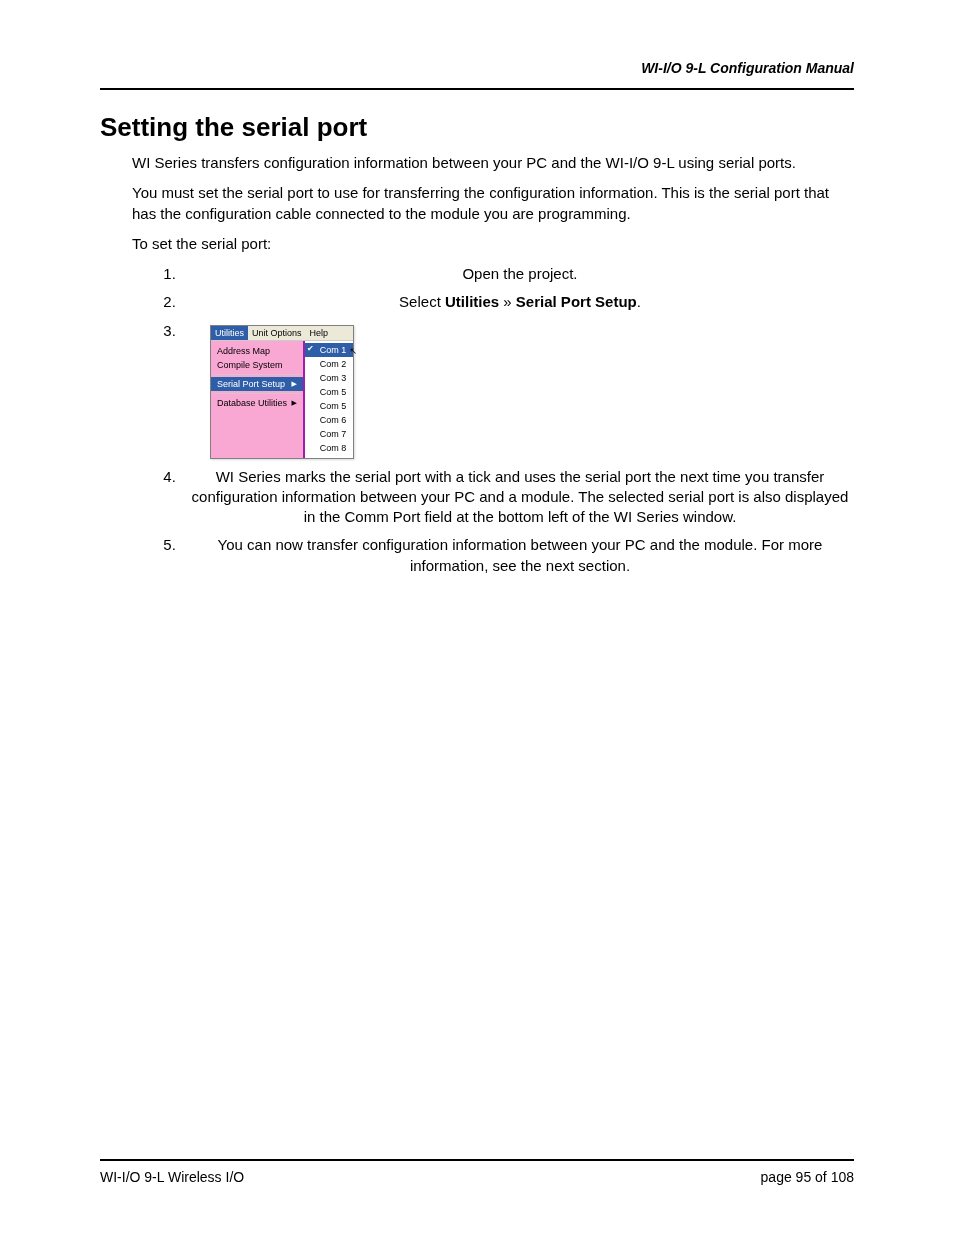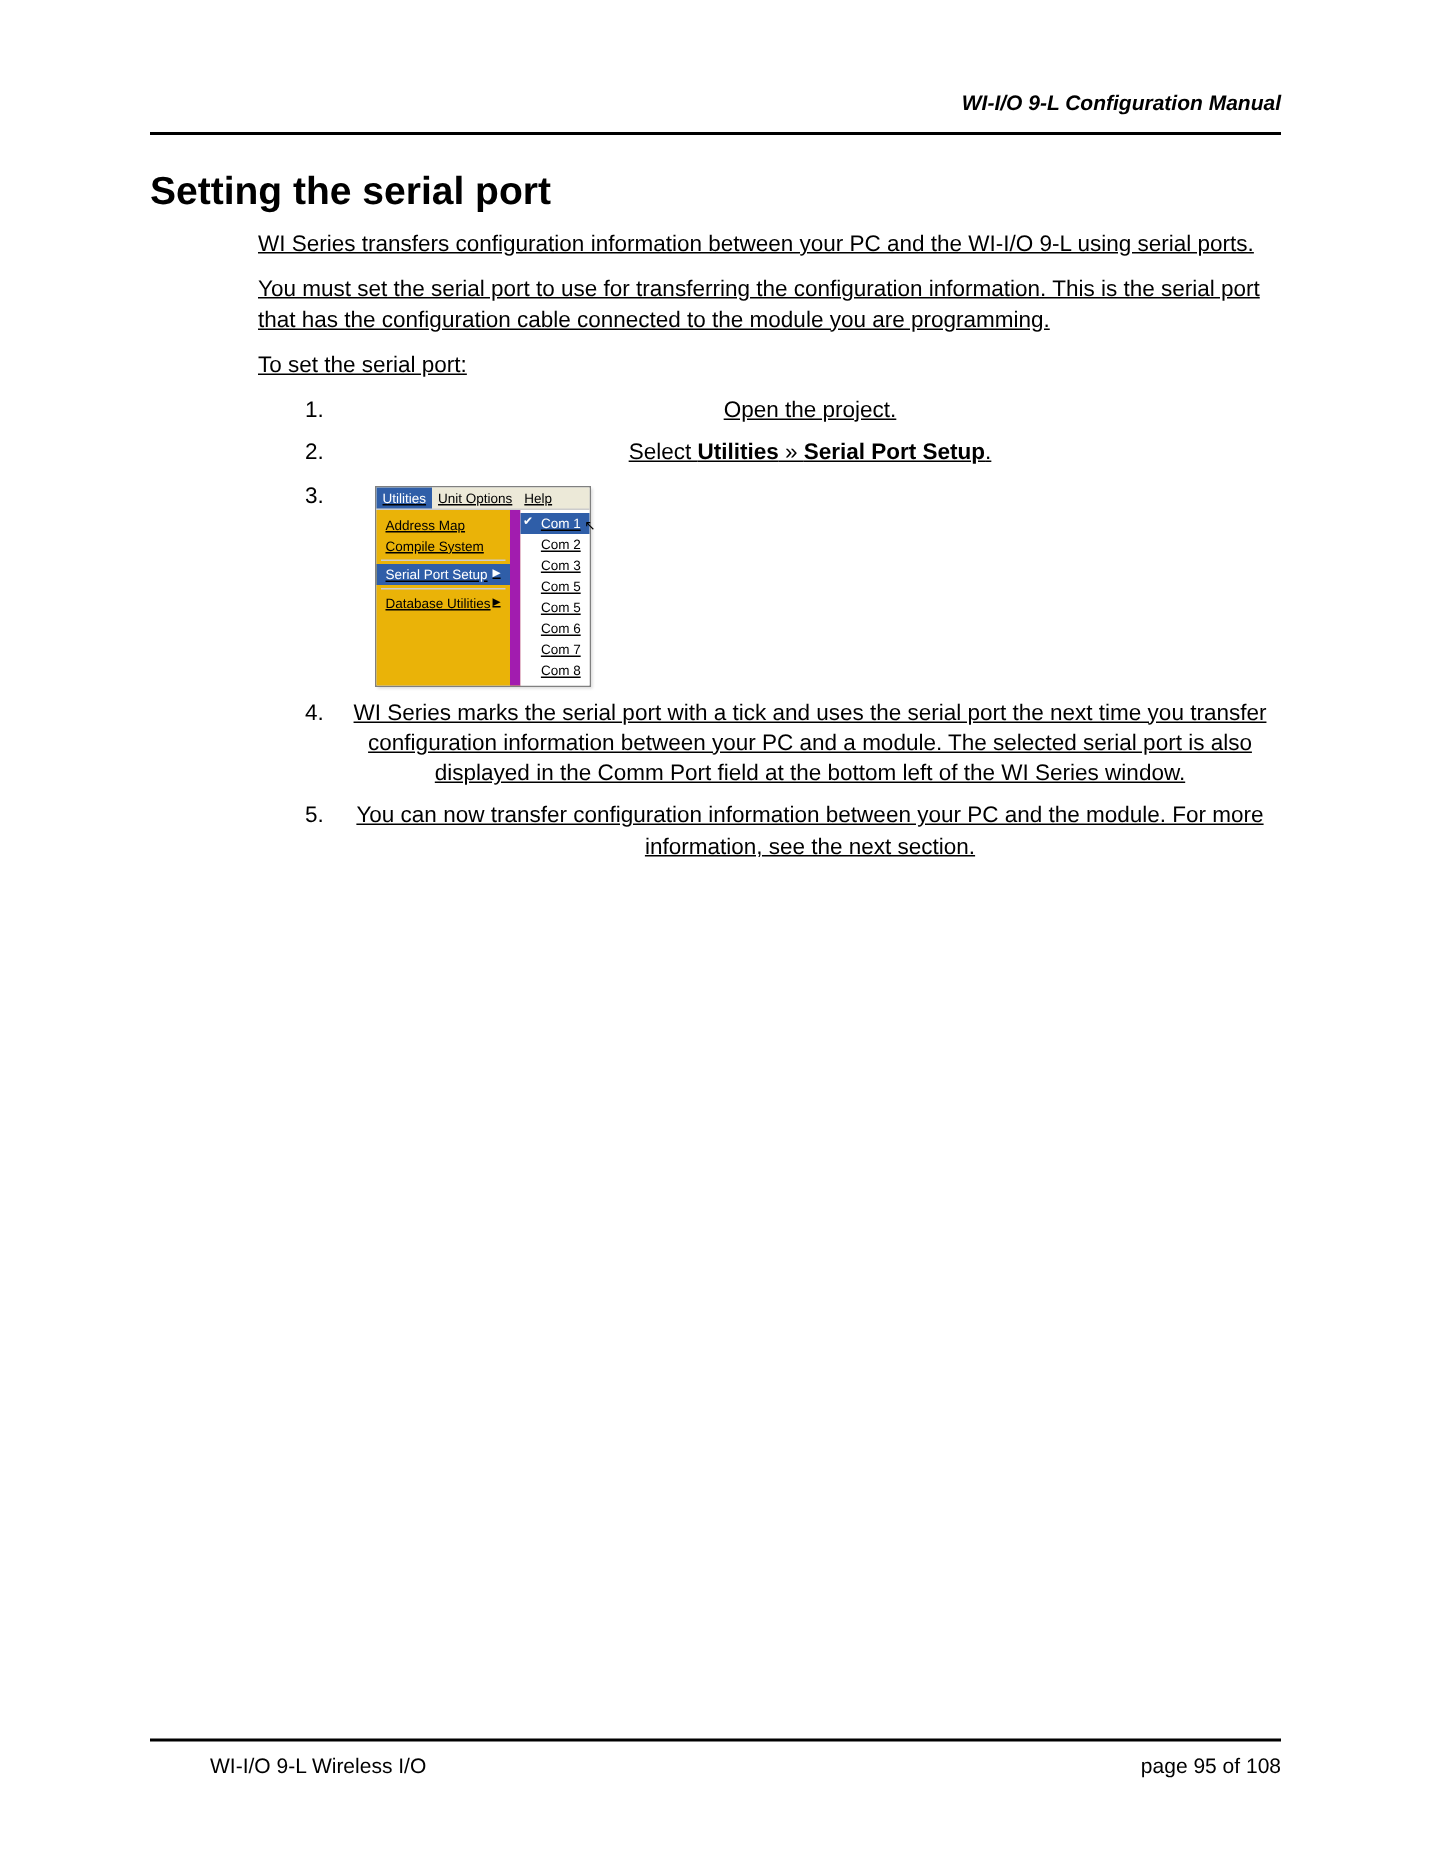--- a/index.html
+++ b/index.html
@@ -29,22 +29,21 @@
     border: none;
     border-top: 2px solid #000;
     margin: 0;
   }
   h1.section-title {
     font-size: 26px;
     font-weight: bold;
     margin: 22px 0 10px 0;
   }
   .body-indent {
-    margin-left: 72px;
-    text-decoration: underline;
+    margin-left: 32px;
   }
   p.body {
     font-size: 15px;
     line-height: 1.35;
     margin: 10px 0;
   }
   ol.steps {
     font-size: 15px;
     line-height: 1.35;
     padding-left: 48px;
@@ -79,22 +78,22 @@
   .menubar .mi.selected {
     background: #2f5ea8;
     color: #fff;
   }
   .dropdown {
     position: relative;
     display: flex;
   }
   .left-menu {
     width: 92px;
-    background: #eab308;
-    border-right: 7px solid #a21caf;
+    background: #f9a8d4;
+    border-right: 2px solid #a21caf;
     padding: 3px 0;
   }
   .left-menu .item {
     padding: 1px 6px;
     display: flex;
     justify-content: space-between;
     align-items: center;
   }
   .left-menu .sep {
     border-top: 1px solid #ccc;
@@ -137,21 +136,20 @@
     position: absolute;
     bottom: 50px;
     left: 100px;
     right: 100px;
   }
   .footer-row {
     display: flex;
     justify-content: space-between;
     font-size: 14px;
     margin-top: 8px;
-    margin-left: 40px;
   }
 </style>
 </head>
 <body>
 
 <div class="page">
   <div class="header-right">WI-I/O 9-L Configuration Manual</div>
   <hr class="rule">
 
   <h1 class="section-title">Setting the serial port</h1>

